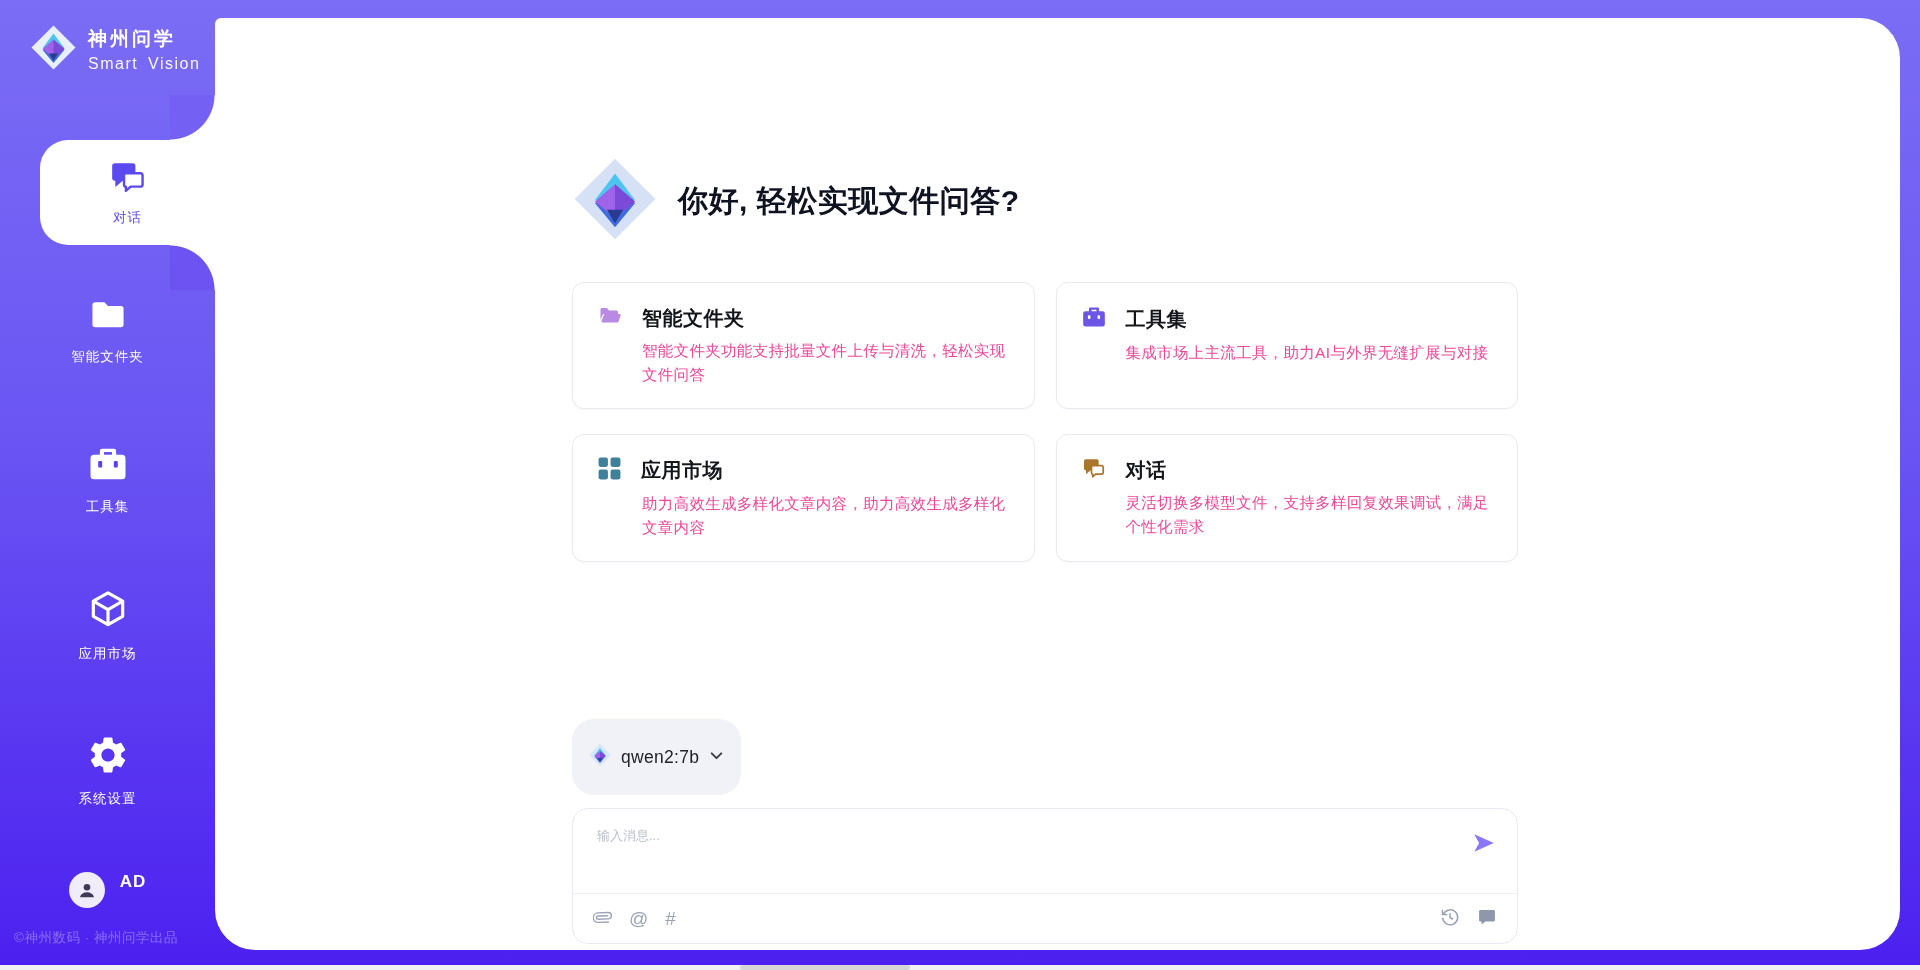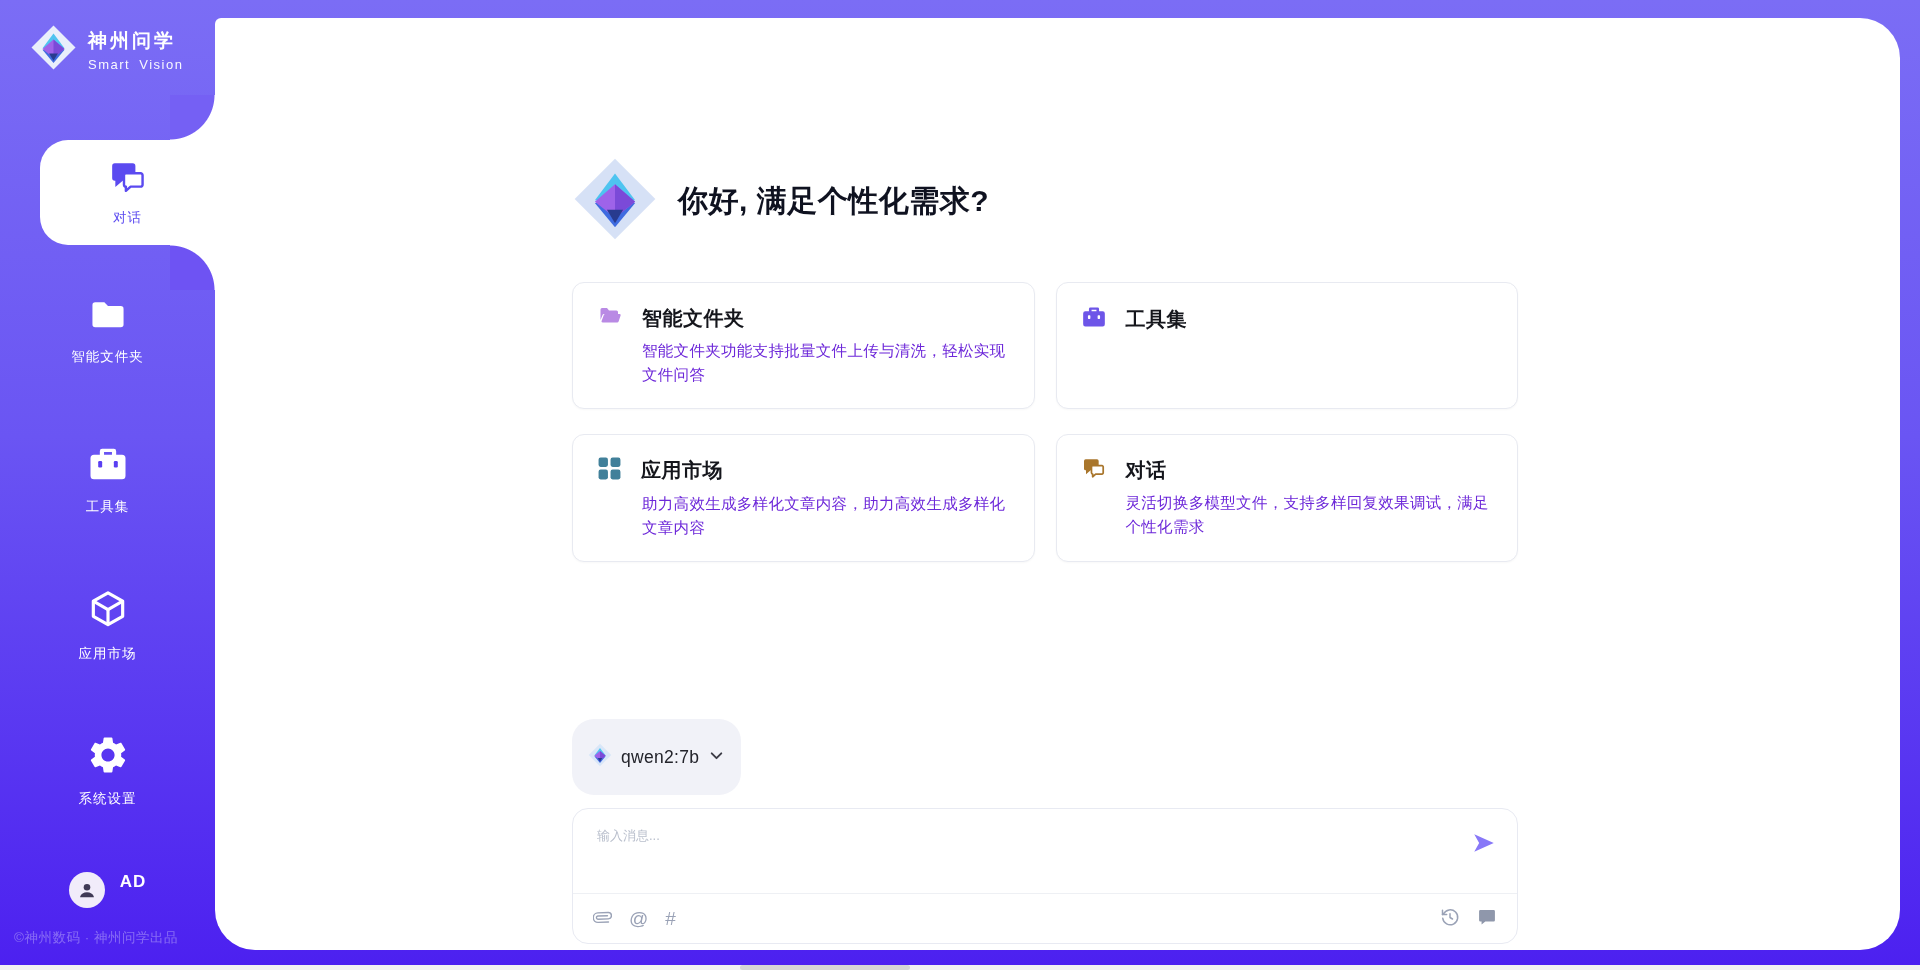--- a/index.html
+++ b/index.html
@@ -12,21 +12,21 @@
 
   
   .main-panel{
     position:absolute;left:215px;top:18px;width:1685px;height:932px;
     background:#ffffff;border-radius:6px 40px 40px 40px;
   }
 
   
   .logo-block{position:absolute;left:30px;top:24px;display:flex;align-items:center;gap:11px;color:#fff;}
   .logo-text-cn{font-size:19px;font-weight:700;letter-spacing:3px;}
-  .logo-text-en{font-size:13px;letter-spacing:1.5px;margin-top:3px;opacity:.95;word-spacing:4px;}
+  .logo-text-en{font-size:16px;letter-spacing:1.5px;margin-top:3px;opacity:.95;word-spacing:4px;}
 
   .nav-tab{
     position:absolute;left:40px;top:140px;width:175px;height:105px;
     background:#ffffff;border-radius:28px 0 0 28px;
     display:flex;flex-direction:column;align-items:center;justify-content:center;gap:9px;
     color:#5b4af0;cursor:pointer;
   }
   .fillet-top{position:absolute;left:170px;top:95px;width:45px;height:45px;
     background:radial-gradient(circle 45px at 0 0,#7560f4 0 44px,#ffffff 45px);}
   .fillet-bottom{position:absolute;left:170px;top:245px;width:45px;height:45px;
@@ -51,21 +51,21 @@
   .greeting h1{margin:0;font-size:30px;font-weight:800;color:#0f1220;letter-spacing:.5px;}
 
   .cards{margin-top:36px;display:grid;grid-template-columns:1fr 1fr;gap:25px 21px;}
   .card{
     background:#fff;border:1px solid #e8eaf1;border-radius:12px;
     padding:21px 24px;min-height:127px;box-sizing:border-box;cursor:pointer;
     box-shadow:0 1px 2px rgba(16,24,40,.03);
   }
   .card-head{display:flex;align-items:center;gap:19px;}
   .card-title{margin:0;font-size:20px;font-weight:700;color:#15161c;letter-spacing:.5px;}
-  .card-desc{margin:7px 0 0 45px;font-size:15.5px;color:#6d28d9;line-height:1.55;letter-spacing:.3px;}
+  .card-desc{margin:7px 0 0 45px;font-size:15.5px;color:#ec4899;line-height:1.55;letter-spacing:.3px;}
   .ic-c1{color:#b98ae4}.ic-c2{color:#6d55e8}.ic-c3{color:#41809a}.ic-c4{color:#a9762c}
 
   .model-row{margin-top:157px;}
   .model-pill{
     display:inline-flex;align-items:center;gap:9px;height:44px;padding:16px 16px;
     background:#f1f2f8;border-radius:22px;cursor:pointer;
   }
   .model-label{font-size:17.5px;color:#23242b;letter-spacing:.3px;}
 
   .composer{
@@ -183,21 +183,21 @@
         <span>
           <svg width="86" height="86" viewBox="0 0 64 64">
             <polygon points="32,2 62,32 32,62 2,32" fill="#d6e1f6"></polygon>
             <polygon points="32,13 47,33 17,33" fill="#4ec4f0"></polygon>
             <polygon points="17,35 47,35 32,53" fill="#3e6be0"></polygon>
             <polygon points="32,21 47,34 32,46 17,34" fill="#9e63e9"></polygon>
             <polygon points="32,21 47,34 32,46" fill="#7b4ad8"></polygon>
             <polygon points="26,40 38,40 32,50" fill="#283b8f"></polygon>
           </svg>
         </span>
-        <h1>你好, 满足个性化需求?</h1>
+        <h1>你好, 轻松实现文件问答?</h1>
       </div>
 
       <div class="cards">
 
         <div class="card">
           <div class="card-head">
             <span class="ic-c1">
               <svg width="26" height="24" viewBox="0 0 24 24" fill="currentColor">
                 <path d="M2.5 5.5A1.5 1.5 0 0 1 4 4h5l2 2.5h7.5A1.5 1.5 0 0 1 20 8v2H6.2a2 2 0 0 0-1.9 1.4L2.5 16V5.5z"></path>
                 <path d="M4.6 18.5h14.6a1.5 1.5 0 0 0 1.4-1l2-6a1.1 1.1 0 0 0-1-1.5H7.2a1.5 1.5 0 0 0-1.4 1l-2.2 6a1.1 1.1 0 0 0 1 1.5z"></path>
@@ -212,20 +212,21 @@
           <div class="card-head">
             <span class="ic-c2">
               <svg width="26" height="26" viewBox="0 0 36 36">
                 <path d="M13 5h10a2 2 0 0 1 2 2v3h5a3 3 0 0 1 3 3v15a3 3 0 0 1-3 3H6a3 3 0 0 1-3-3V13a3 3 0 0 1 3-3h5V7a2 2 0 0 1 2-2zm1.6 5h6.8V7.8h-6.8V10z" fill="currentColor"></path>
                 <rect x="9.6" y="15.5" width="3.4" height="5.4" rx="1" fill="#ffffff"></rect>
                 <rect x="23" y="15.5" width="3.4" height="5.4" rx="1" fill="#ffffff"></rect>
               </svg>
             </span>
             <h3 class="card-title">工具集</h3>
           </div>
+          <p class="card-desc">集成市场上主流工具，助力AI与外界无缝扩展与对接</p>
         </div>
 
         <div class="card">
           <div class="card-head">
             <span class="ic-c3">
               <svg width="25" height="25" viewBox="0 0 24 24" fill="currentColor">
                 <rect x="1.5" y="1.5" width="9" height="9" rx="2"></rect>
                 <rect x="13" y="1.5" width="9.5" height="9" rx="2"></rect>
                 <rect x="1.5" y="13" width="9" height="9.5" rx="2"></rect>
                 <rect x="13" y="13" width="9.5" height="9.5" rx="2"></rect>

